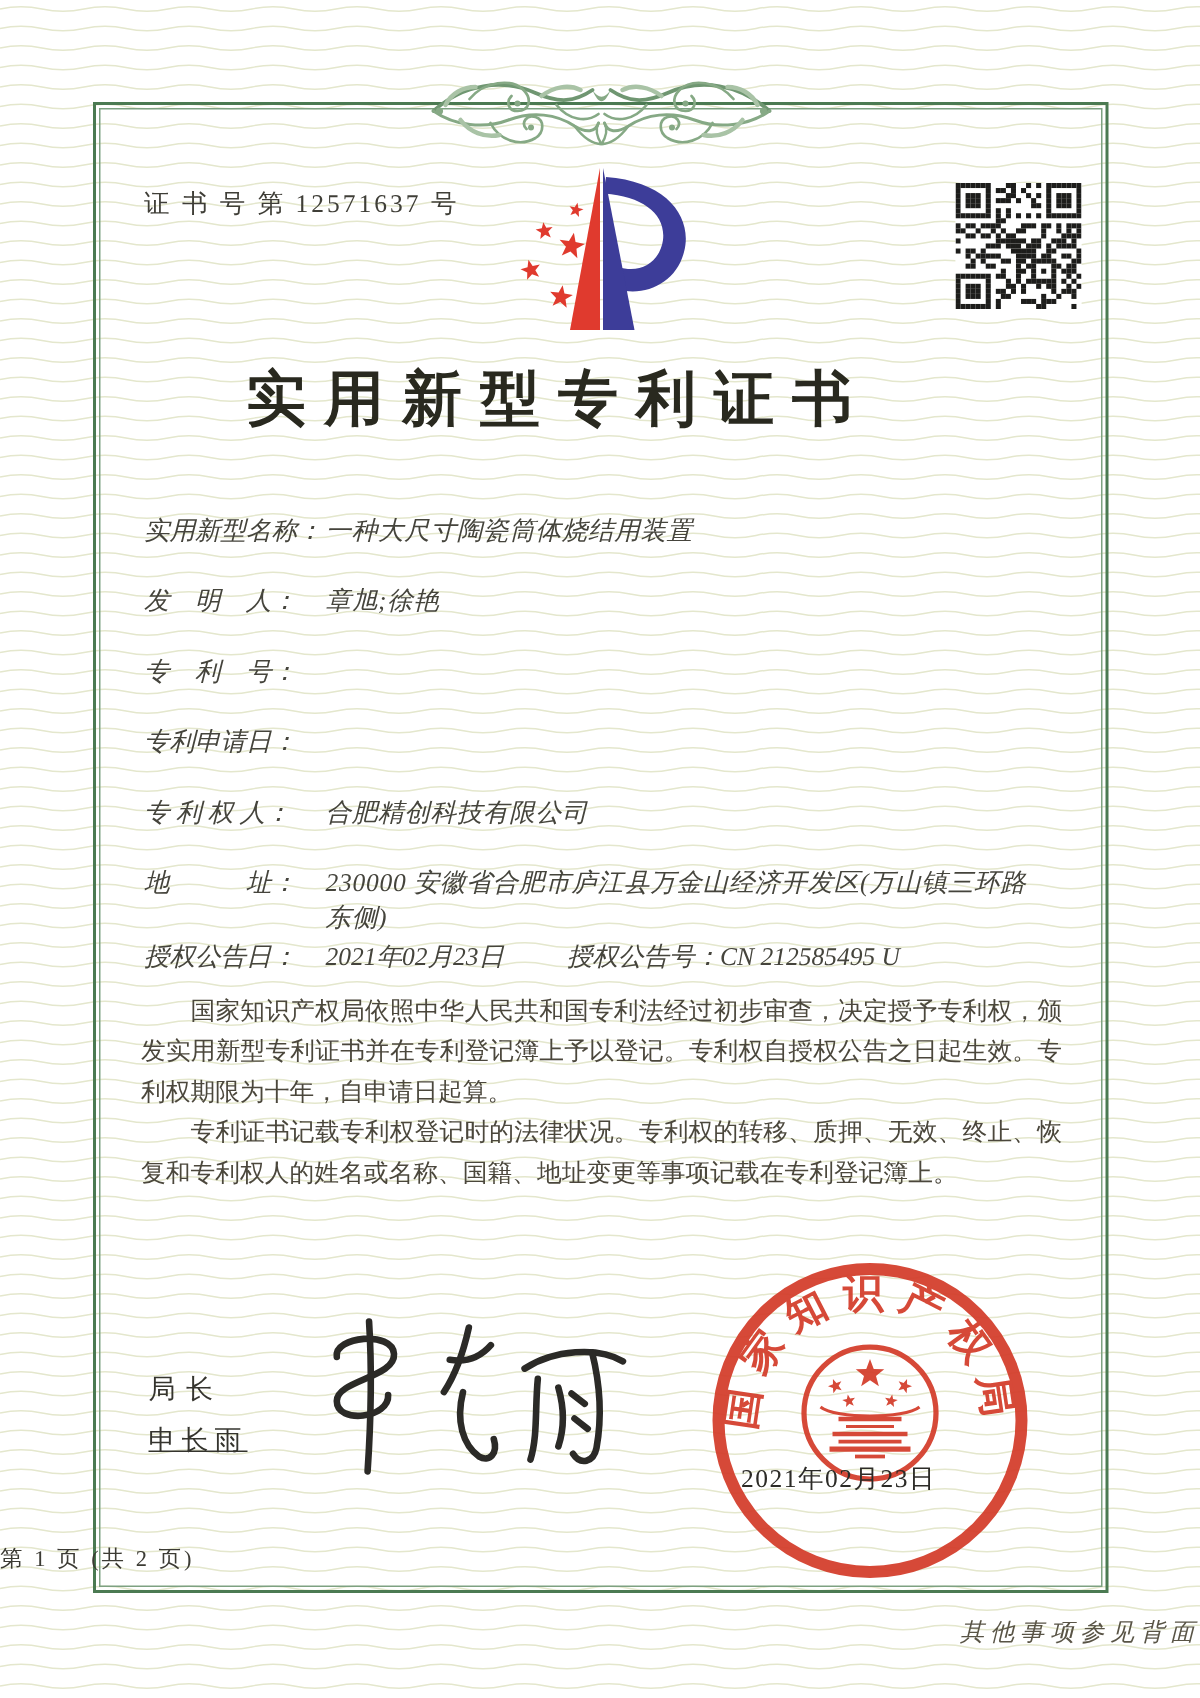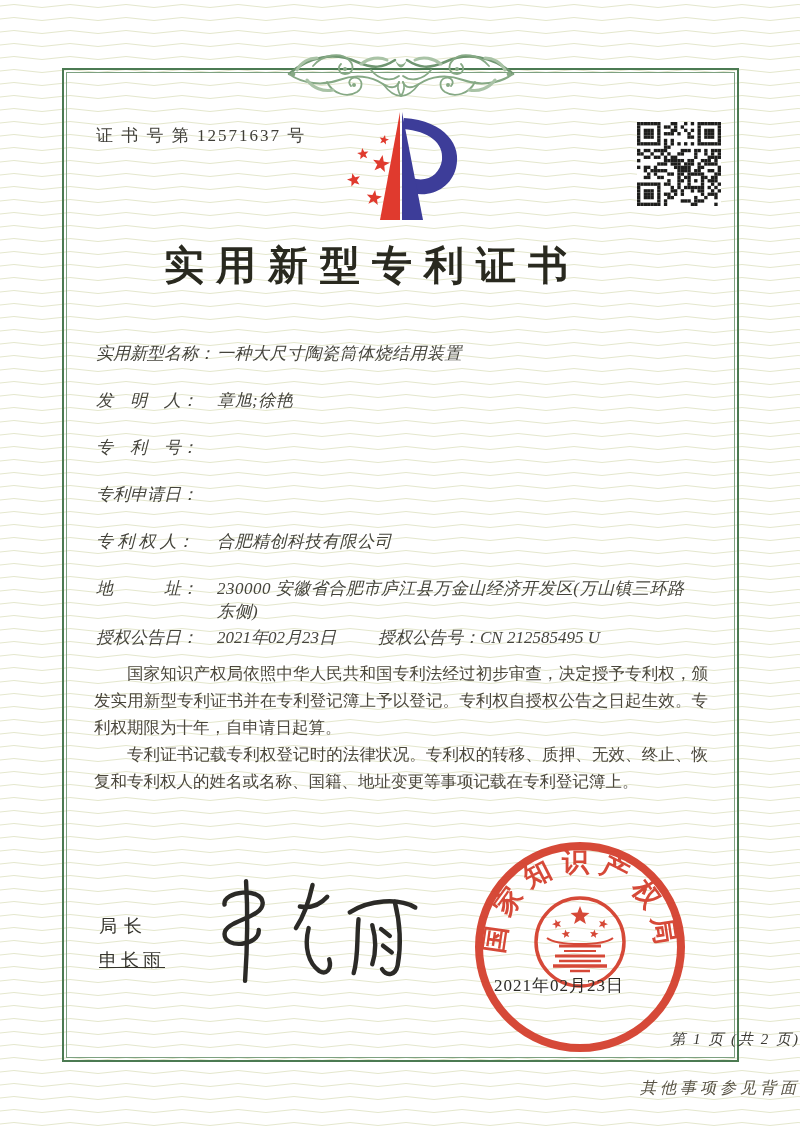--- a/index.html
+++ b/index.html
@@ -38,21 +38,21 @@
   }
   .paras p{margin:0;text-indent:2em;}
   .sig-role{position:absolute;left:99px;top:914px;font-size:18px;letter-spacing:7px;color:#35342e;}
   .sig-name{position:absolute;left:99px;top:948px;font-size:18px;letter-spacing:4px;color:#35342e;text-decoration:underline;}
   .signature{position:absolute;left:203px;top:872px;width:225px;height:118px;}
   .seal{position:absolute;left:467px;top:834px;width:226px;height:226px;opacity:.94;}
   .seal-date{
     position:absolute;left:494px;top:974px;font-size:17px;letter-spacing:1px;
     color:#2c2b27;z-index:5;
   }
-  .page-no{position:absolute;left:0;top:1030px;width:800px;text-align:right;font-size:15px;letter-spacing:2px;color:#3c3b34;font-style:italic;}
+  .page-no{position:absolute;left:0;top:1030px;width:800px;text-align:left;font-size:15px;letter-spacing:2px;color:#3c3b34;}
   .back-note{
     position:absolute;left:0;top:1078px;width:800px;text-align:right;
     font-size:16px;letter-spacing:4px;color:#595446;font-style:italic;
   }
 </style>
 </head>
 <body>
 
 <div class="page">
 

